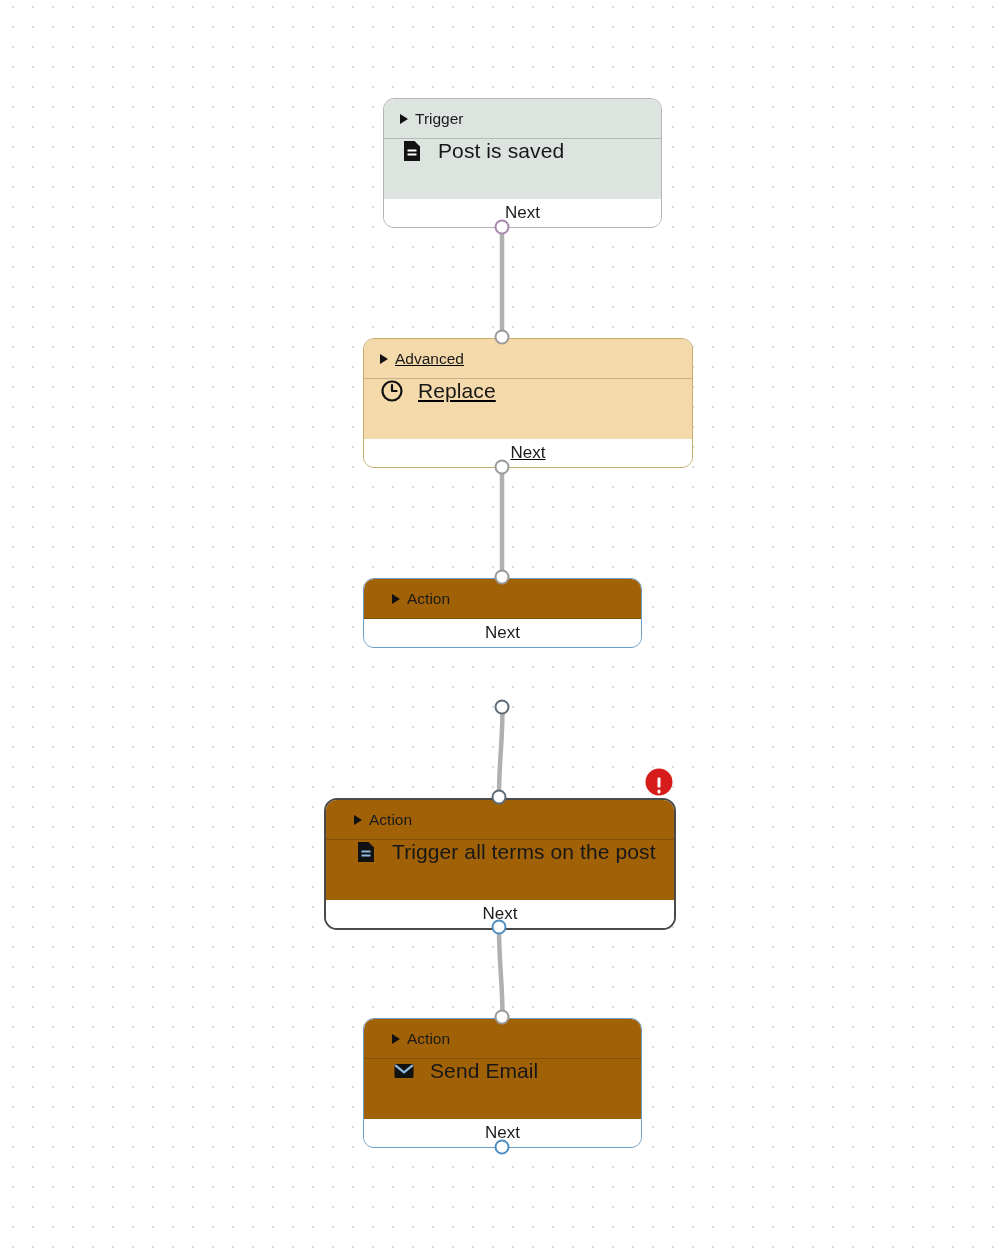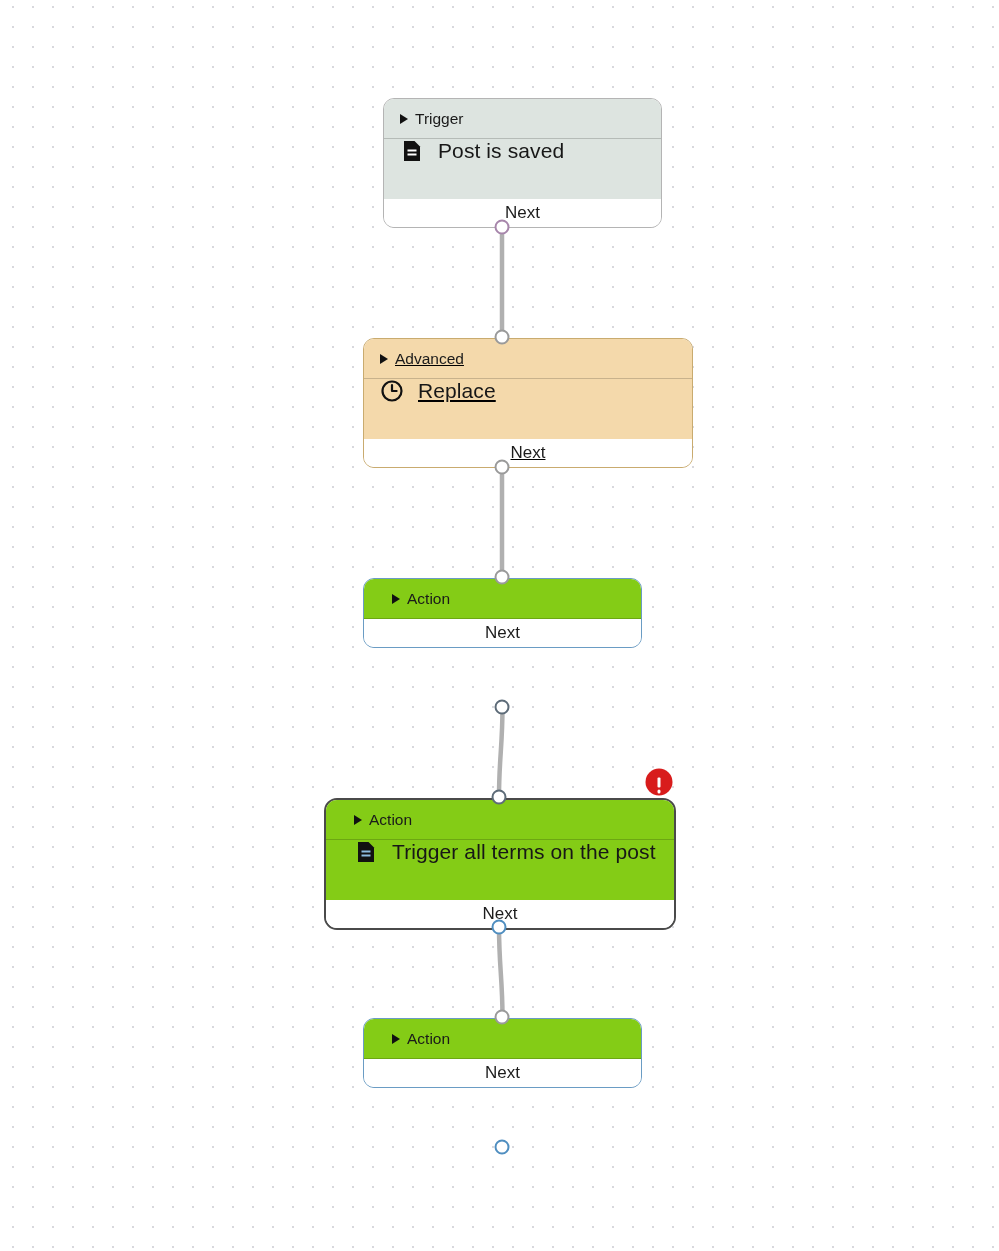--- a/index.html
+++ b/index.html
@@ -96,21 +96,21 @@
     color: #1c1c1c;
     box-sizing: border-box;
   }
 
   
   .tone-trigger .node-header,
   .tone-trigger .node-body { background: #dde4e0; }
   .tone-advanced .node-header,
   .tone-advanced .node-body { background: #f4d9ab; }
   .tone-action .node-header,
-  .tone-action .node-body { background: #84cc16; padding-left: 28px; }
+  .tone-action .node-body { background: #a16207; padding-left: 28px; }
 
   .tone-trigger  { border-color: #b4b4b4; }
   .tone-advanced { border-color: #c9ab6f; }
   .tone-action   { border-color: #6a9cc4; }
 
   
   .port {
     position: absolute;
     width: 15px;
     height: 15px;
@@ -220,20 +220,27 @@
       </svg>
       <span class="node-title">Trigger all terms on the post</span>
     </div>
     <div class="node-footer">Next</div>
   </div>
 
   <div class="node tone-action" style="left:363px; top:1018px; width:279px;">
     <div class="node-header">
       <span class="caret"></span>
       <span>Action</span>
+    </div>
+    <div class="node-body">
+      <svg class="node-icon" viewBox="0 0 24 24">
+        <rect x="2.5" y="5" width="19" height="14" rx="1.6" fill="#111111"></rect>
+        <path d="M3.8 6.6 L12 13.4 L20.2 6.6" fill="none" stroke="#8cbade" stroke-width="2.2" stroke-linecap="round" stroke-linejoin="round"></path>
+      </svg>
+      <span class="node-title">Send Email</span>
     </div>
     <div class="node-footer">Next</div>
   </div>
 
   <div class="port mauve" style="left:502px; top:227px;"></div>
   <div class="port gray" style="left:502px; top:337px;"></div>
   <div class="port gray" style="left:502px; top:467px;"></div>
   <div class="port gray" style="left:502px; top:577px;"></div>
   <div class="port dark" style="left:502px; top:707px;"></div>
   <div class="port dark" style="left:499px; top:797px;"></div>

